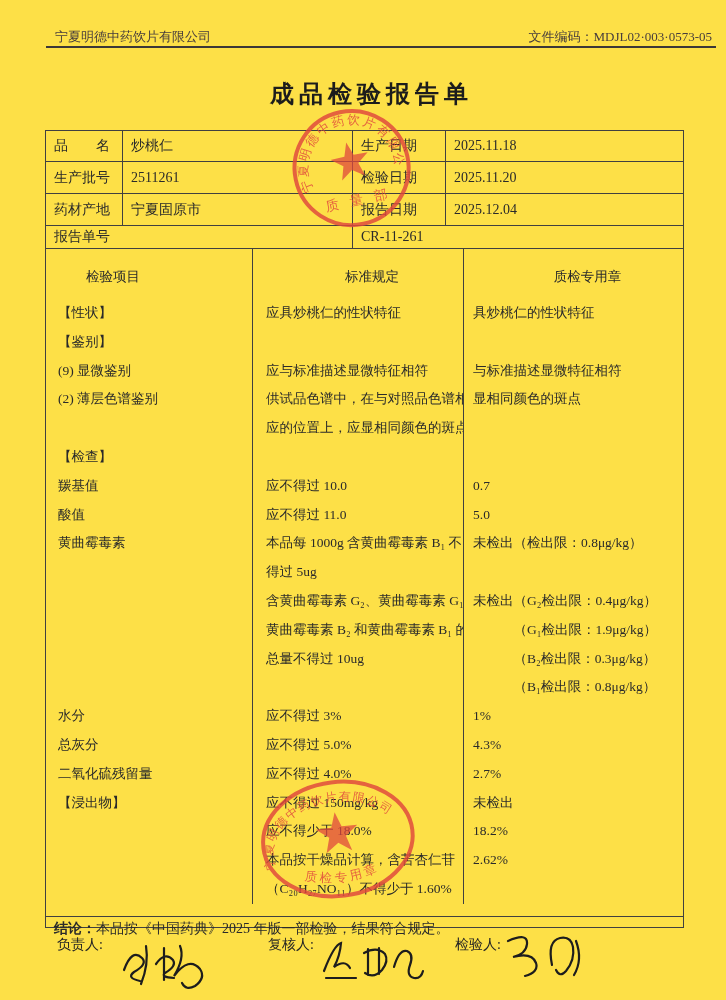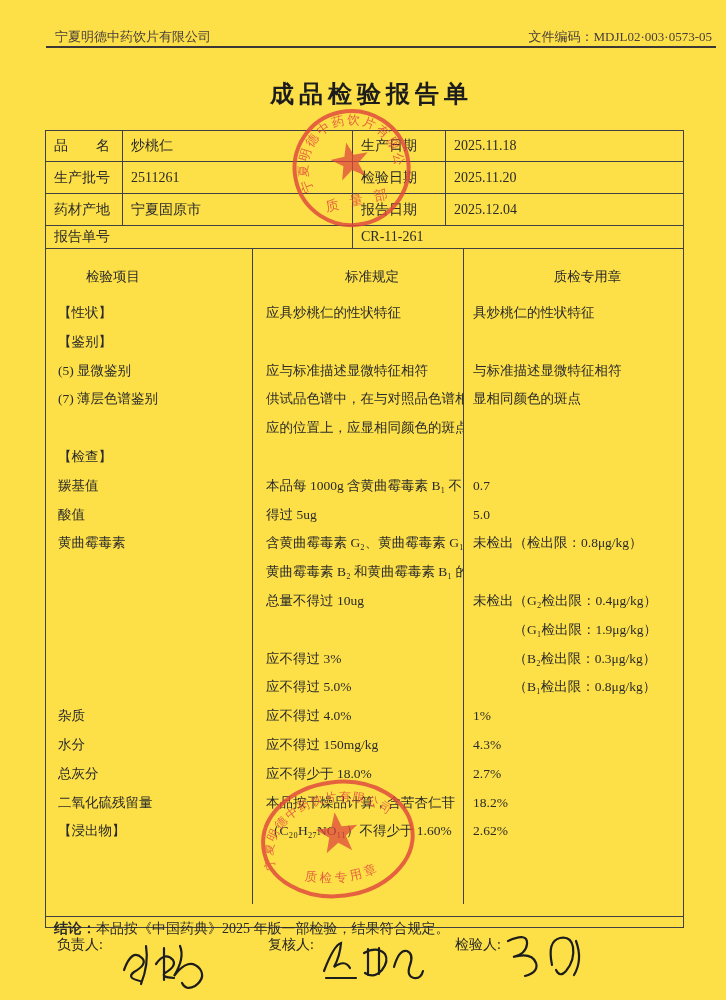--- a/index.html
+++ b/index.html
@@ -87,52 +87,53 @@
 
     <div class="main-cols">
       <div class="mcol mcol1">
         <div class="mhead mhead-left">
             <span class="u">检验项目</span>
           </div>
         <div>
 
         <div class="mline">【性状】</div>
             <div class="mline">【鉴别】</div>
-            <div class="mline">(5) 显微鉴别</div>
-            <div class="mline">(7) 薄层色谱鉴别</div>
+            <div class="mline">(9) 显微鉴别</div>
+            <div class="mline">(2) 薄层色谱鉴别</div>
             <div class="mline"></div>
             <div class="mline">【检查】</div>
             <div class="mline">羰基值</div>
             <div class="mline">酸值</div>
             <div class="mline">黄曲霉毒素</div>
             <div class="mline"></div>
             <div class="mline"></div>
             <div class="mline"></div>
             <div class="mline"></div>
             <div class="mline"></div>
-            <div class="mline">杂质</div>
             <div class="mline">水分</div>
             <div class="mline">总灰分</div>
             <div class="mline">二氧化硫残留量</div>
             <div class="mline">【浸出物】</div>
             <div class="mline"></div>
           </div>
       </div>
       <div class="mcol mcol2">
         <div class="mhead">
             <span class="u">标准规定</span>
           </div>
         <div>
 
         <div class="mline">应具炒桃仁的性状特征</div>
             <div class="mline"></div>
             <div class="mline">应与标准描述显微特征相符</div>
             <div class="mline">供试品色谱中，在与对照品色谱相</div>
             <div class="mline">应的位置上，应显相同颜色的斑点</div>
             <div class="mline"></div>
+            <div class="mline">应不得过 10.0</div>
+            <div class="mline">应不得过 11.0</div>
             <div class="mline">本品每 1000g 含黄曲霉毒素 B₁ 不</div>
             <div class="mline">得过 5ug</div>
             <div class="mline">含黄曲霉毒素 G₂、黄曲霉毒素 G₁、</div>
             <div class="mline">黄曲霉毒素 B₂ 和黄曲霉毒素 B₁ 的</div>
             <div class="mline">总量不得过 10ug</div>
             <div class="mline"></div>
             <div class="mline">应不得过 3%</div>
             <div class="mline">应不得过 5.0%</div>
             <div class="mline">应不得过 4.0%</div>
             <div class="mline">应不得过 150mg/kg</div>
@@ -157,20 +158,21 @@
             <div class="mline">5.0</div>
             <div class="mline">未检出（检出限：0.8μg/kg）</div>
             <div class="mline"></div>
             <div class="mline">未检出（G₂检出限：0.4μg/kg）</div>
             <div class="mline">　　　（G₁检出限：1.9μg/kg）</div>
             <div class="mline">　　　（B₂检出限：0.3μg/kg）</div>
             <div class="mline">　　　（B₁检出限：0.8μg/kg）</div>
             <div class="mline">1%</div>
             <div class="mline">4.3%</div>
             <div class="mline">2.7%</div>
+            <div class="mline">未检出</div>
             <div class="mline">18.2%</div>
             <div class="mline">2.62%</div>
             <div class="mline"></div>
           </div>
       </div>
     </div>
 
     <div class="conclusion-row"><b>结论：</b><span>本品按《中国药典》2025 年版一部检验，结果符合规定。</span></div>
   </div>
 

